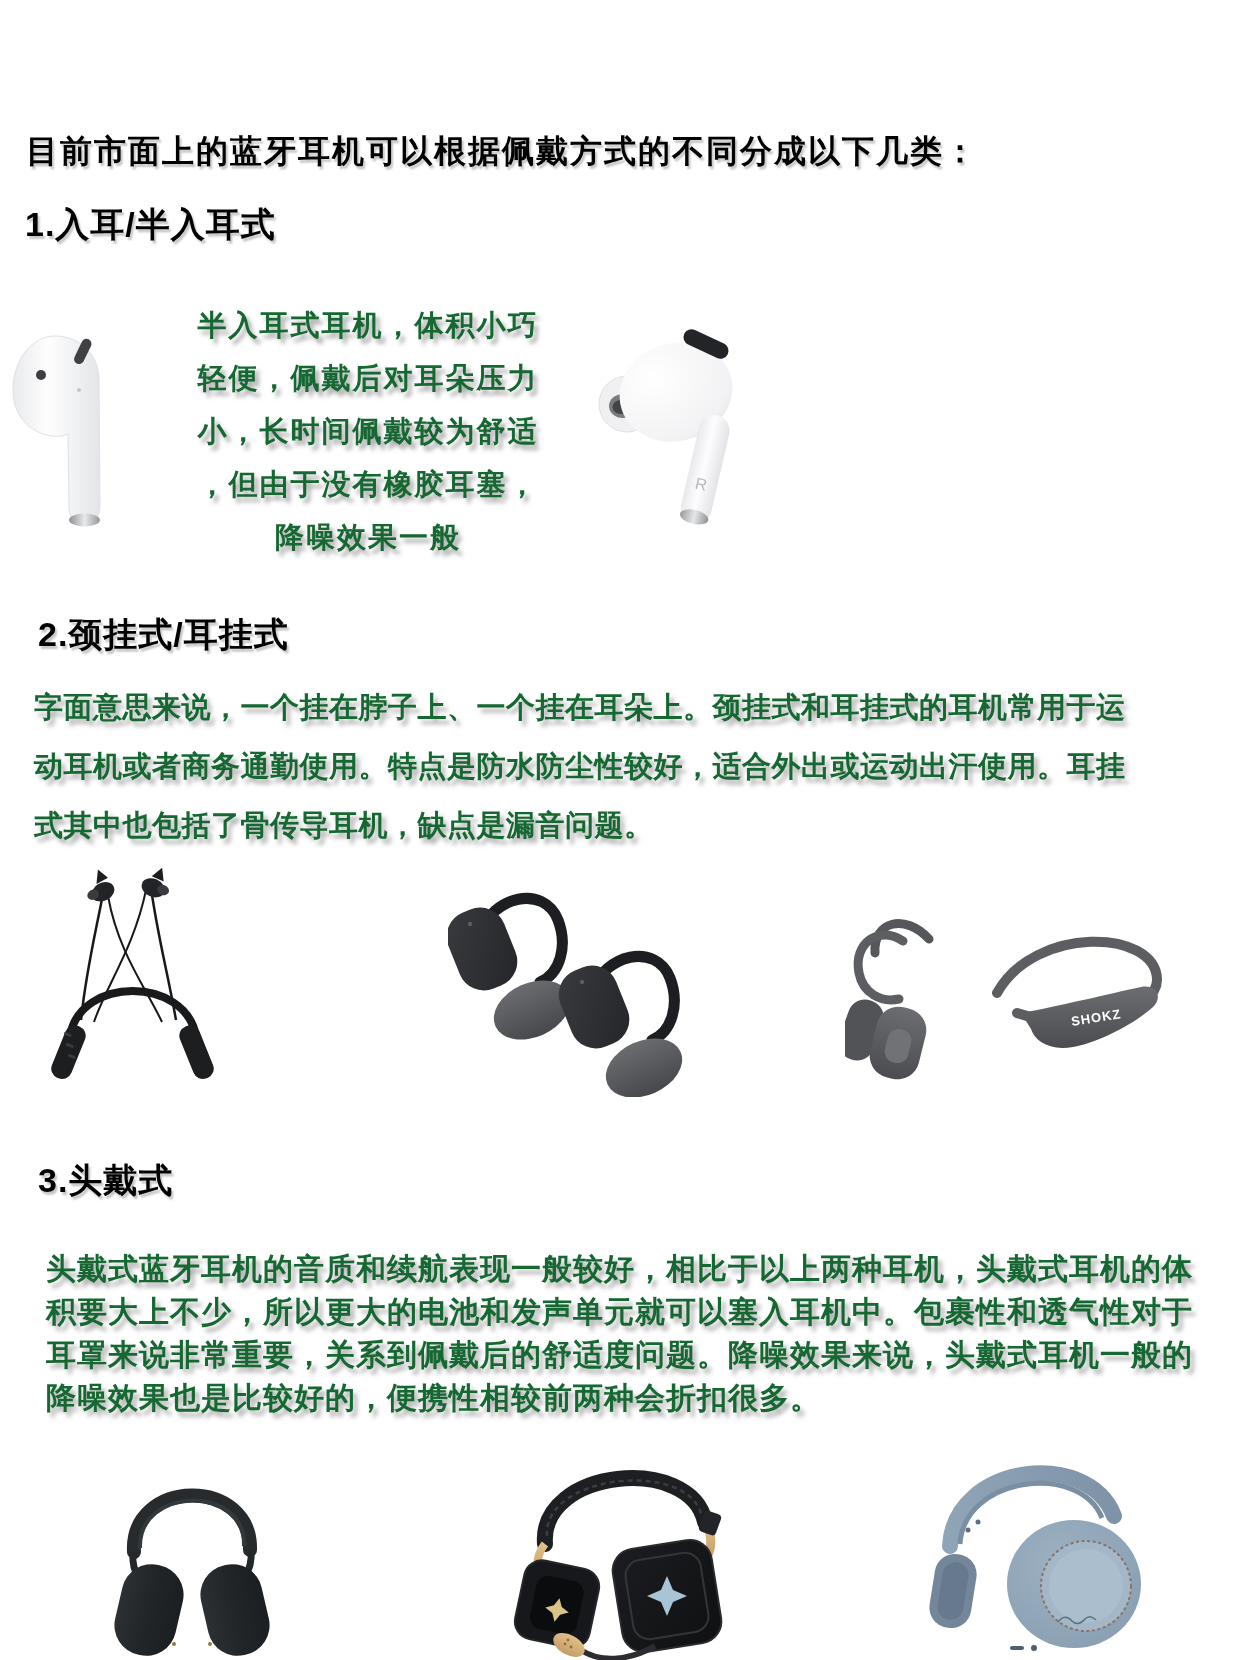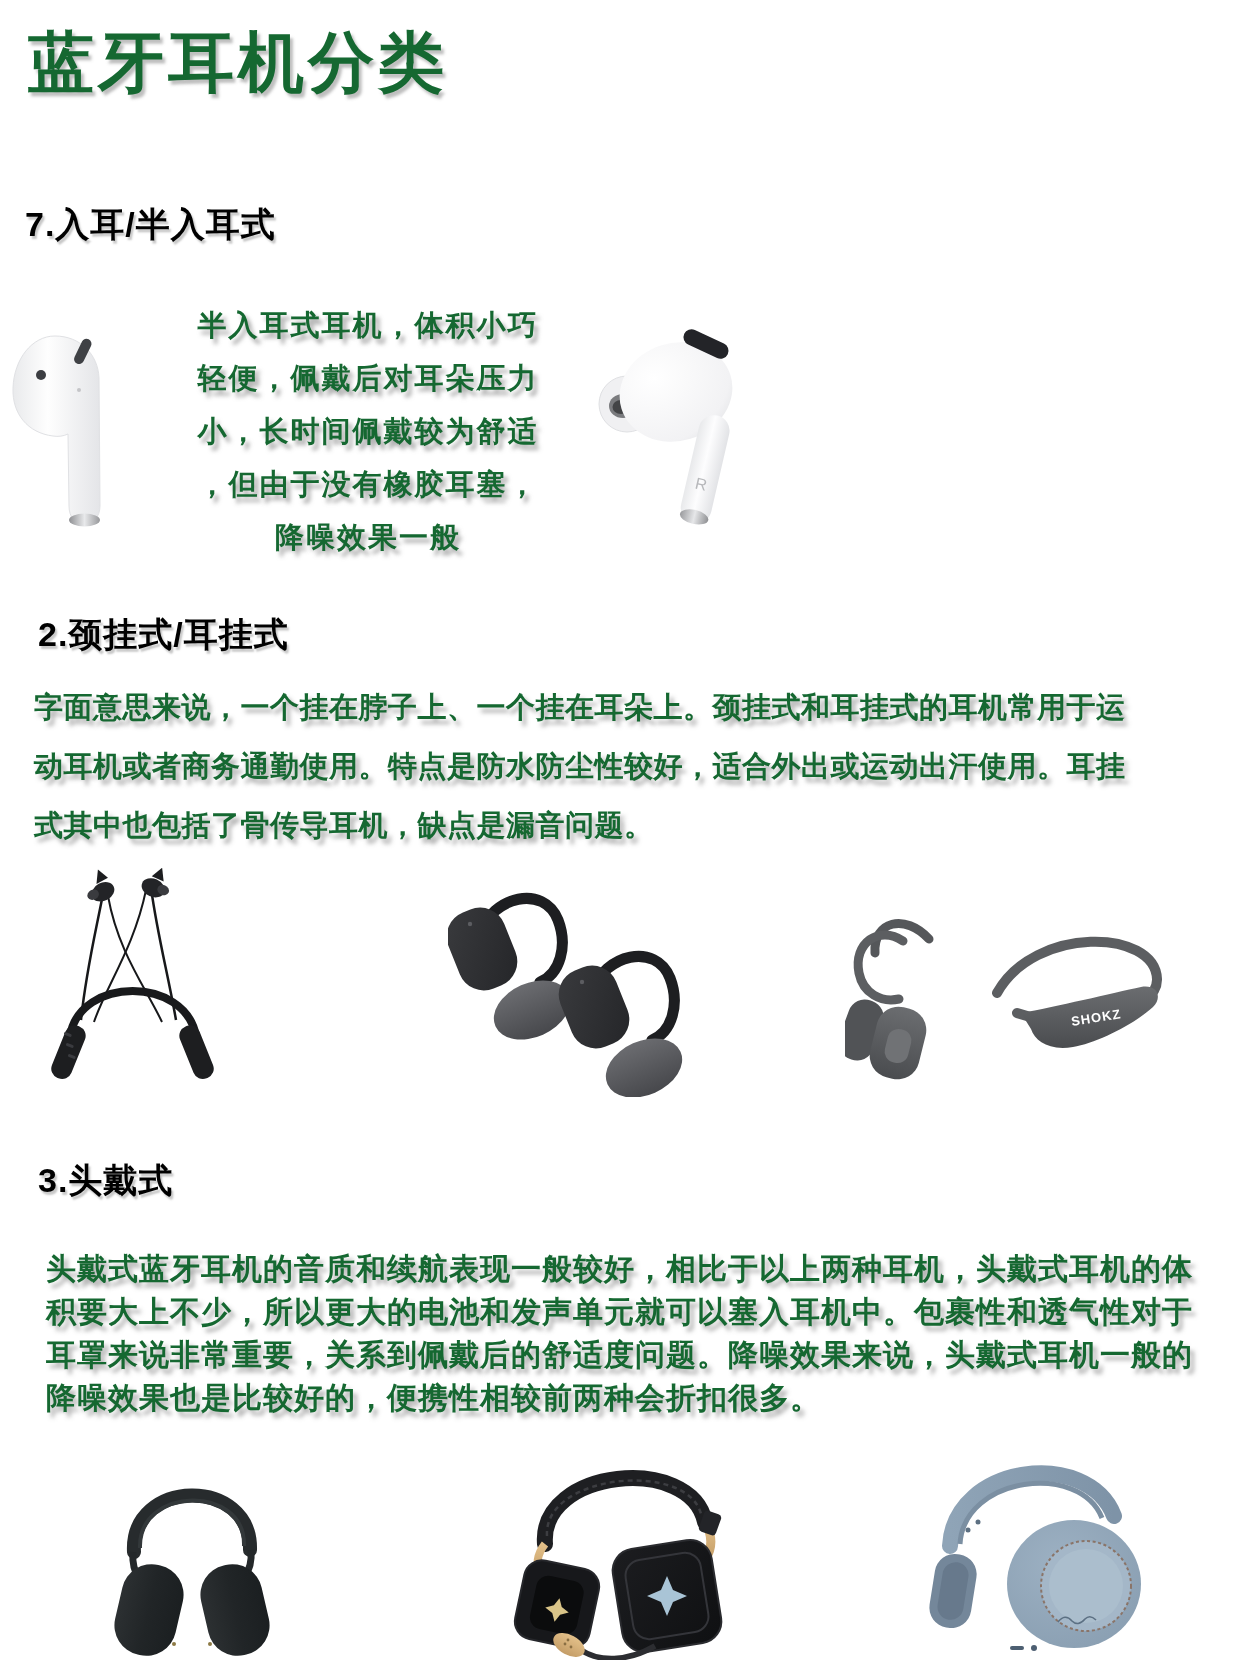--- a/index.html
+++ b/index.html
@@ -37,23 +37,23 @@
   }
   .para2 { left:34px; top:678px; width:1190px; font-size:29px; letter-spacing:.5px; line-height:59px;font-family:Liberation Serif, serif; }
   .para3 { left:46px; top:1247px; width:1190px; font-size:30px; letter-spacing:1px; line-height:43px; }
   svg { display:block; }
 </style>
 </head>
 <body>
 
 <div class="page">
 
-  <div class="abs page-title">蓝牙耳机分类</div>
-
-  <div class="abs sec-heading h1">7.入耳/半入耳式</div>
+  <div class="abs intro">目前市面上的蓝牙耳机可以根据佩戴方式的不同分成以下几类：</div>
+
+  <div class="abs sec-heading h1">1.入耳/半入耳式</div>
 
   <svg class="abs" style="left:8px; top:328px;" width="108" height="205" viewBox="0 0 108 205">
     <defs>
       <linearGradient id="apg" x1="0" y1="0" x2="1" y2="0">
         <stop offset="0" stop-color="#e9eaec"></stop>
           <stop offset="0.4" stop-color="#fefefe"></stop>
           <stop offset="1" stop-color="#e4e5e8"></stop>
       </linearGradient>
       <linearGradient id="apchrome" x1="0" y1="0" x2="1" y2="0">
         <stop offset="0" stop-color="#8f9093"></stop>

